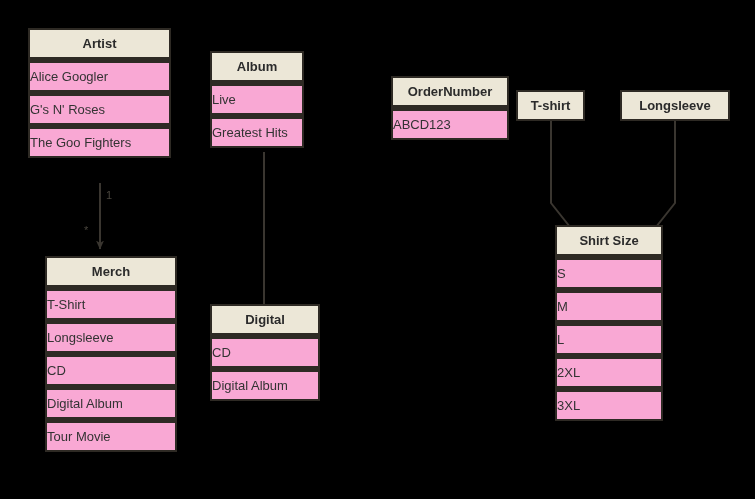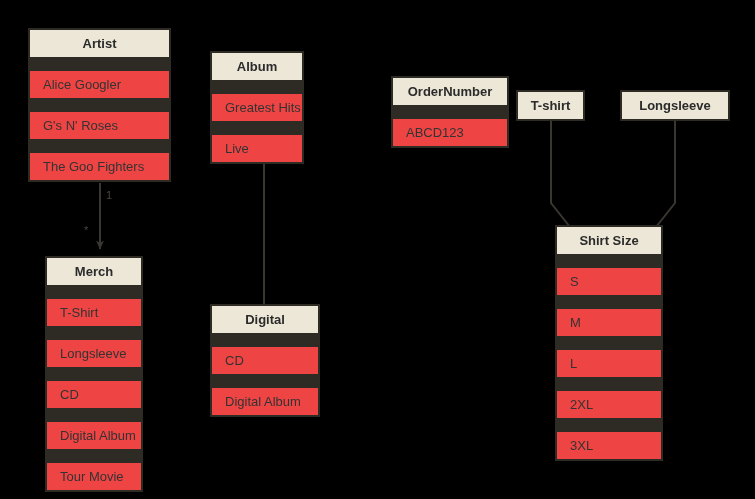--- a/index.html
+++ b/index.html
@@ -24,42 +24,42 @@
     height: 499px;
     pointer-events: none;
   }
   .entity {
     position: absolute;
     box-sizing: border-box;
     background: #2e2a24;
     border: 2px solid #2e2a24;
     display: flex;
     flex-direction: column;
-    gap: 14px;
+    gap: 6px;
     z-index: 2;
   }
   .entity-header {
     background: #ece7d7;
     color: #2b2b2b;
     font-weight: bold;
     font-size: 13px;
     text-align: center;
     line-height: 27px;
     height: 27px;
     white-space: nowrap;
     overflow: hidden;
   }
   .entity-row {
-    background: #ef4444;
+    background: #f9a8d4;
     color: #333333;
     font-size: 13px;
     text-align: left;
     line-height: 27px;
     height: 27px;
-    padding-left: 13px;
+    padding-left: 0;
     white-space: nowrap;
     overflow: hidden;
   }
   .edge-label {
     position: absolute;
     color: #4a463e;
     font-size: 11px;
     font-family: "Liberation Sans", sans-serif;
     z-index: 3;
     white-space: nowrap;
@@ -86,42 +86,42 @@
 
   <div id="entity-layer">
       <div class="entity" style="left: 28px; top: 28px; width: 143px;">
         <div class="entity-header">Artist</div>
         <div class="entity-row">Alice Googler</div>
         <div class="entity-row">G's N' Roses</div>
         <div class="entity-row">The Goo Fighters</div>
       </div>
       <div class="entity" style="left: 210px; top: 51px; width: 94px;">
         <div class="entity-header">Album</div>
+        <div class="entity-row">Live</div>
         <div class="entity-row">Greatest Hits</div>
-        <div class="entity-row">Live</div>
       </div>
       <div class="entity" style="left: 359px; top: 76px; width: 118px; margin-left: 32px;">
         <div class="entity-header">OrderNumber</div>
         <div class="entity-row">ABCD123</div>
       </div>
       <div class="entity" style="left: 516px; top: 90px; width: 69px;">
         <div class="entity-header">T-shirt</div>
       </div>
       <div class="entity" style="left: 620px; top: 90px; width: 110px;">
         <div class="entity-header">Longsleeve</div>
       </div>
       <div class="entity" style="left: 555px; top: 225px; width: 108px;">
         <div class="entity-header">Shirt Size</div>
         <div class="entity-row">S</div>
         <div class="entity-row">M</div>
         <div class="entity-row">L</div>
         <div class="entity-row">2XL</div>
         <div class="entity-row">3XL</div>
       </div>
-      <div class="entity" style="left: 45px; top: 256px; width: 98px;">
+      <div class="entity" style="left: 45px; top: 256px; width: 132px;">
         <div class="entity-header">Merch</div>
         <div class="entity-row">T-Shirt</div>
         <div class="entity-row">Longsleeve</div>
         <div class="entity-row">CD</div>
         <div class="entity-row">Digital Album</div>
         <div class="entity-row">Tour Movie</div>
       </div>
       <div class="entity" style="left: 210px; top: 304px; width: 110px;">
         <div class="entity-header">Digital</div>
         <div class="entity-row">CD</div>

